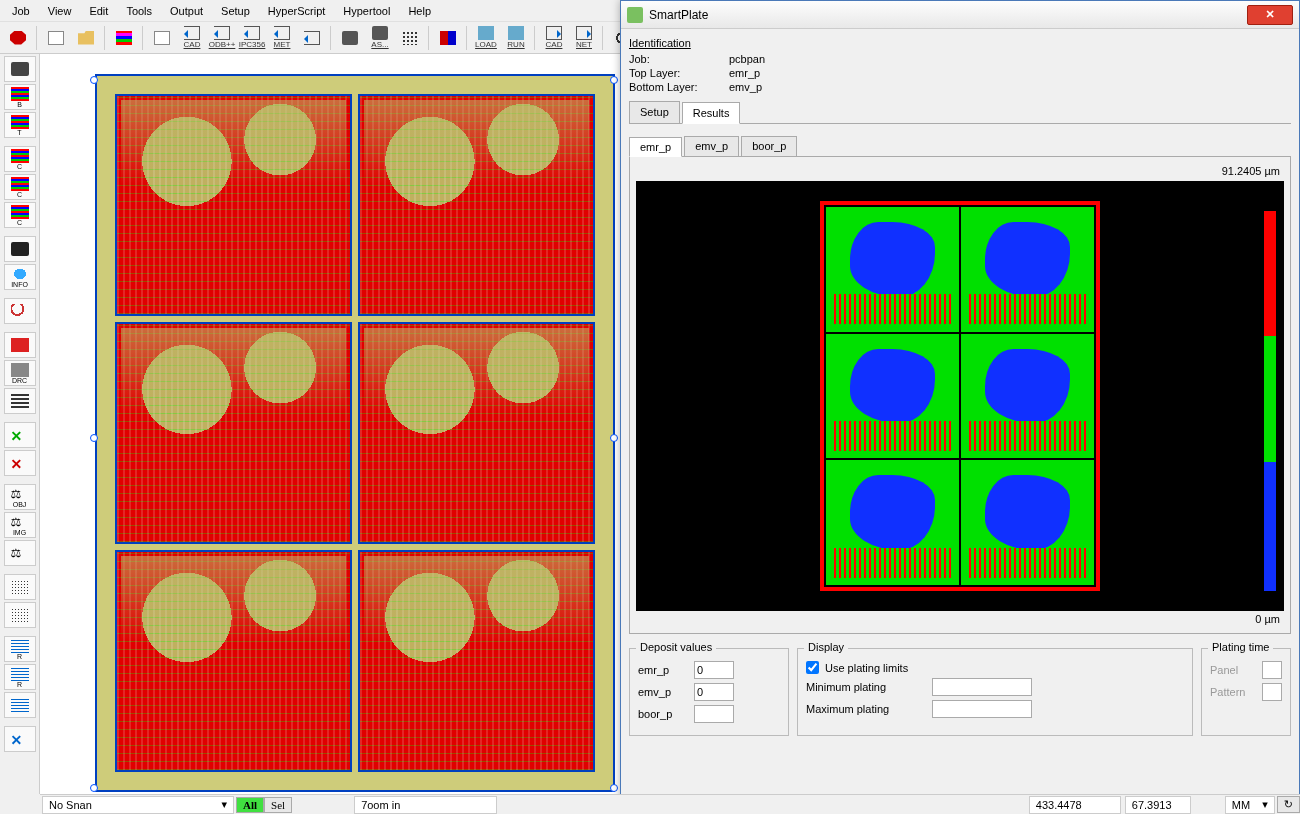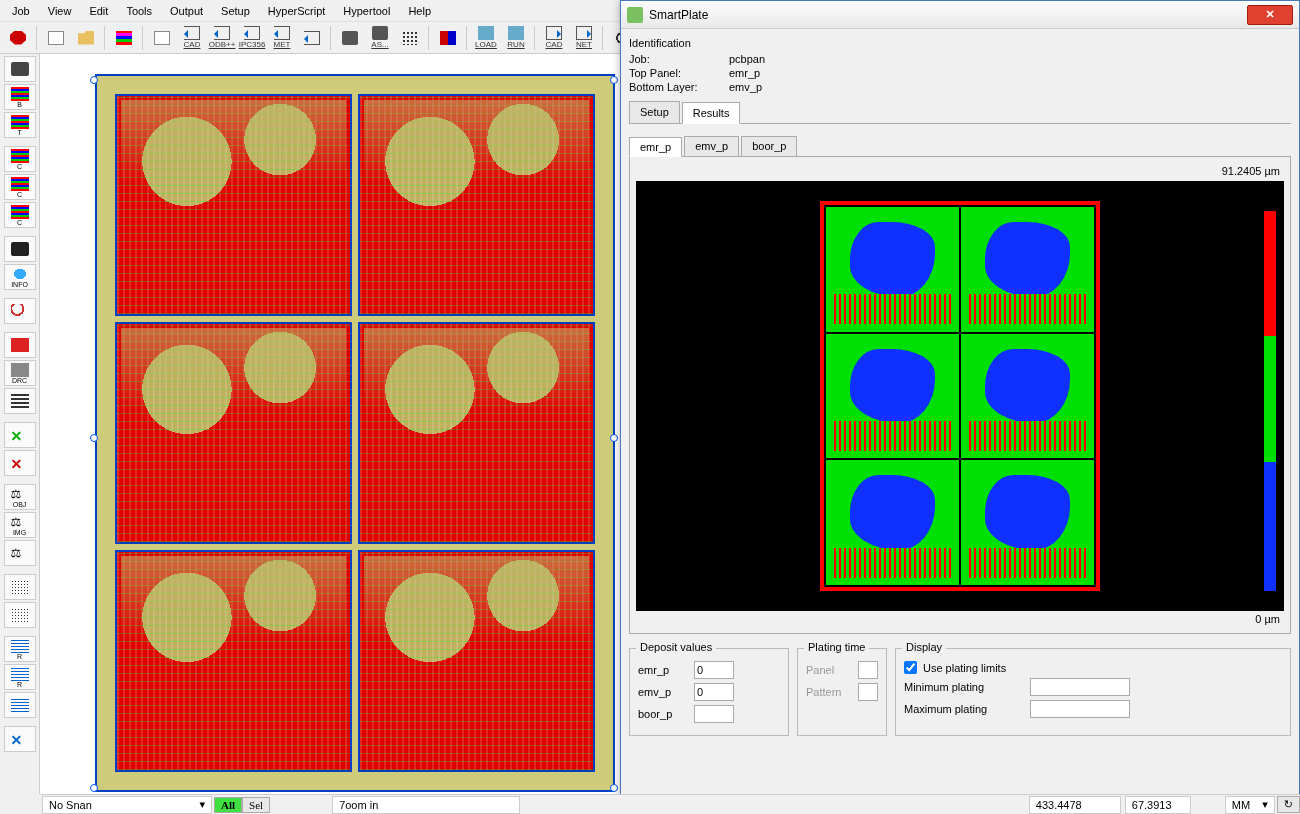--- a/index.html
+++ b/index.html
@@ -37,21 +37,21 @@
 .marker { position: absolute; width: 8px; height: 8px; background: #fff; border: 1px solid #0050ff; border-radius: 50%; }
 
 
 .dialog { position: absolute; left: 620px; top: 0; width: 680px; height: 814px; background: #f0f0f0; border: 1px solid #4a79b8; box-shadow: 0 0 8px rgba(0,0,0,0.3); }
 .dlg-title { height: 28px; background: linear-gradient(180deg, #fdfdfd, #e8e8e8); display: flex; align-items: center; padding: 0 6px; gap: 6px; border-bottom: 1px solid #ccc; }
 .dlg-title .appico { width: 16px; height: 16px; background: #7ac060; border-radius: 2px; }
 .dlg-title .ttxt { font-size: 12px; }
 .dlg-close { margin-left: auto; width: 46px; height: 20px; background: #e04030; border: 1px solid #a02010; display: flex; align-items: center; justify-content: center; color: #fff; font-weight: bold; border-radius: 2px; cursor: pointer; }
 .dlg-body { padding: 8px; }
 .ident { margin-bottom: 8px; }
-.ident .hdr { margin-bottom: 4px; }
+.ident .hdr { margin-bottom: 4px; text-decoration: underline; }
 .ident .row { display: flex; gap: 10px; margin: 2px 0; }
 .ident .row .k { width: 90px; }
 .tabs { display: flex; border-bottom: 1px solid #aaa; margin-top: 6px; }
 .tab { padding: 4px 10px; border: 1px solid #aaa; border-bottom: none; margin-right: 2px; background: #e8e8e8; cursor: pointer; }
 .tab.active { background: #fff; border-bottom: 1px solid #fff; position: relative; top: 1px; }
 .subtabs { display: flex; border-bottom: 1px solid #aaa; margin-top: 6px; }
 .subtab { padding: 3px 10px; border: 1px solid #aaa; border-bottom: none; margin-right: 2px; background: #e8e8e8; cursor: pointer; }
 .subtab.active { background: #fff; border-bottom: 1px solid #fff; position: relative; top: 1px; }
 
 .result-area { border: 1px solid #aaa; border-top: none; padding: 6px; }
@@ -310,21 +310,21 @@
     <div class="dlg-close">✕</div>
   </div>
   <div class="dlg-body">
     <div class="ident">
       <div class="hdr">Identification</div>
       <div class="row">
           <span class="k">Job:</span>
           <span>pcbpan</span>
         </div>
       <div class="row">
-          <span class="k">Top Panel:</span>
+          <span class="k">Top Layer:</span>
           <span>emr_p</span>
         </div>
       <div class="row">
           <span class="k">Bottom Layer:</span>
           <span>emv_p</span>
         </div>
     </div>
     <div class="tabs">
       <div class="tab">Setup</div>
       <div class="tab active">Results</div>
@@ -360,59 +360,59 @@
           </div>
         <div class="frow">
             <span class="flbl">emv_p</span>
             <input type="text" value="0" style="">
           </div>
         <div class="frow">
             <span class="flbl">boor_p</span>
             <input type="text" value="" style="">
           </div>
       </div>
+      <div class="fieldset display">
+        <span class="legend">Display</span>
+        <div class="frow">
+            <input type="checkbox" checked="" style="">
+            <span>Use plating limits</span>
+          </div>
+        <div class="frow">
+            <span class="flbl2">Minimum plating</span>
+            <input type="text" class="sl" style="">
+          </div>
+        <div class="frow">
+            <span class="flbl2">Maximum plating</span>
+            <input type="text" class="sl" style="">
+          </div>
+      </div>
       <div class="fieldset plating">
         <span class="legend">Plating time</span>
         <div class="frow">
             <span class="flbl">Panel</span>
             <input type="text" disabled="" style="">
           </div>
         <div class="frow">
             <span class="flbl">Pattern</span>
             <input type="text" disabled="" style="">
           </div>
       </div>
-      <div class="fieldset display">
-        <span class="legend">Display</span>
-        <div class="frow">
-            <input type="checkbox" checked="" style="">
-            <span>Use plating limits</span>
-          </div>
-        <div class="frow">
-            <span class="flbl2">Minimum plating</span>
-            <input type="text" class="sl" style="">
-          </div>
-        <div class="frow">
-            <span class="flbl2">Maximum plating</span>
-            <input type="text" class="sl" style="">
-          </div>
-      </div>
     </div>
   </div>
 </div>
 
 <div class="statusbar">
-  <div class="cell" style="width:170px">
+  <div class="cell" style="width:192px">
       <span>No Snan</span>
       <span style="margin-left:auto">▾</span>
     </div>
   <div class="btn all">All</div>
   <div class="btn">Sel</div>
   <div style="width:60px"></div>
-  <div class="cell" style="width:188px">7oom in</div>
+  <div class="cell" style="width:143px">7oom in</div>
   <div style="flex:1"></div>
   <div class="cell" style="width:92px">433.4478</div>
   <div class="cell" style="width:66px">67.3913</div>
   <div style="width:30px"></div>
   <div class="cell" style="width:50px">
       <span>MM</span>
       <span style="margin-left:auto">▾</span>
     </div>
   <div class="btn">↻</div>
 </div>

